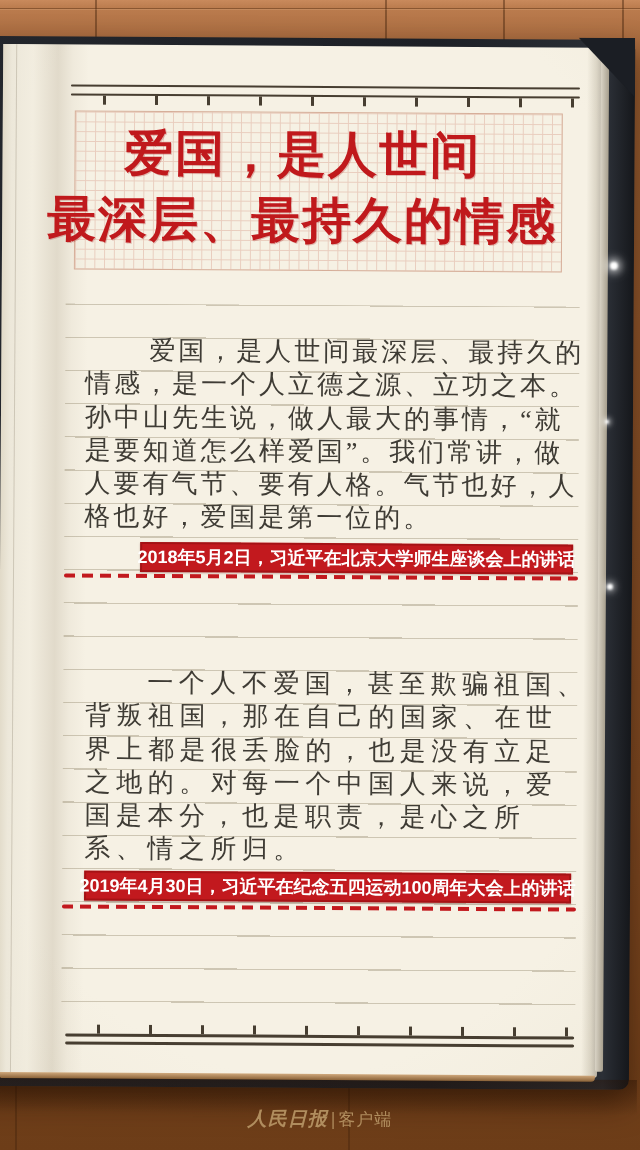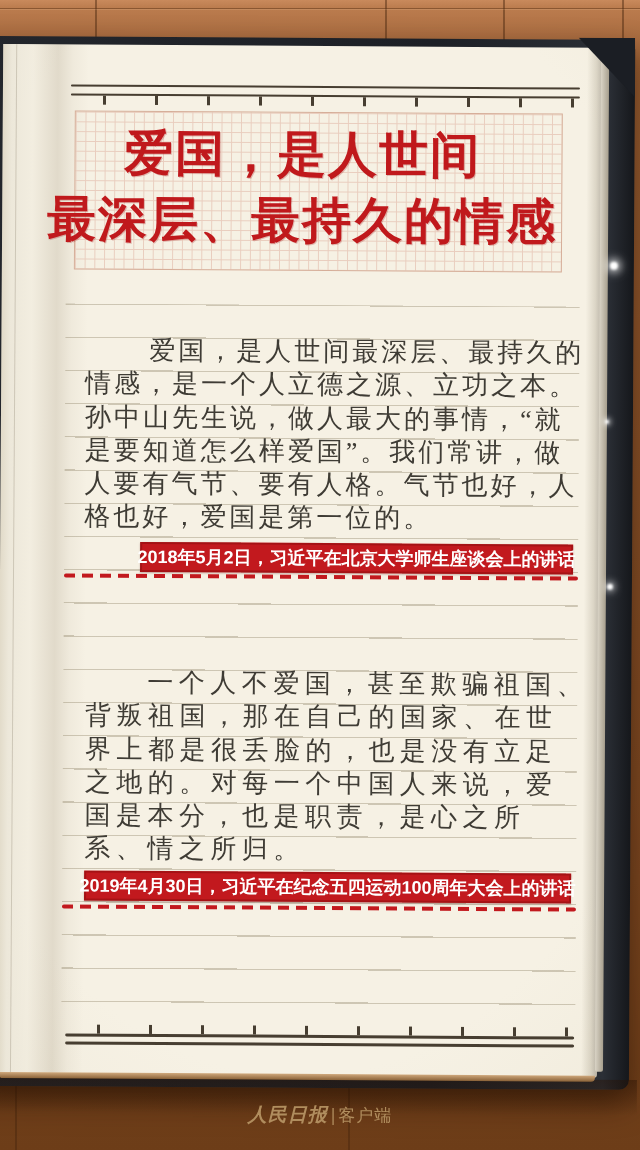--- a/index.html
+++ b/index.html
@@ -133,21 +133,21 @@
   .dash{
     position:absolute;left:64px;width:514px;height:4px;
     background:repeating-linear-gradient(90deg,#c2191e 0 11px,transparent 11px 18px);
     border-radius:2px;
   }
   .dash1{top:529px;}
   .dash2{top:860px;}
   
   .watermark{
     position:absolute;left:0;top:1100px;width:640px;height:30px;
-    text-align:center;color:#b08d5e;line-height:30px;
+    text-align:center;color:#b08d5e;line-height:38px;
   }
   .watermark .brand{font-family:"Liberation Serif",serif;font-style:italic;font-weight:bold;font-size:19px;letter-spacing:1px;}
   .watermark .divider{font-size:18px;margin:0 3px;opacity:.9;}
   .watermark .suffix{font-size:17px;letter-spacing:1px;}
 </style>
 </head>
 <body>
 
 <div class="wood-top">
   <div class="seam" style="left:95px"></div>

